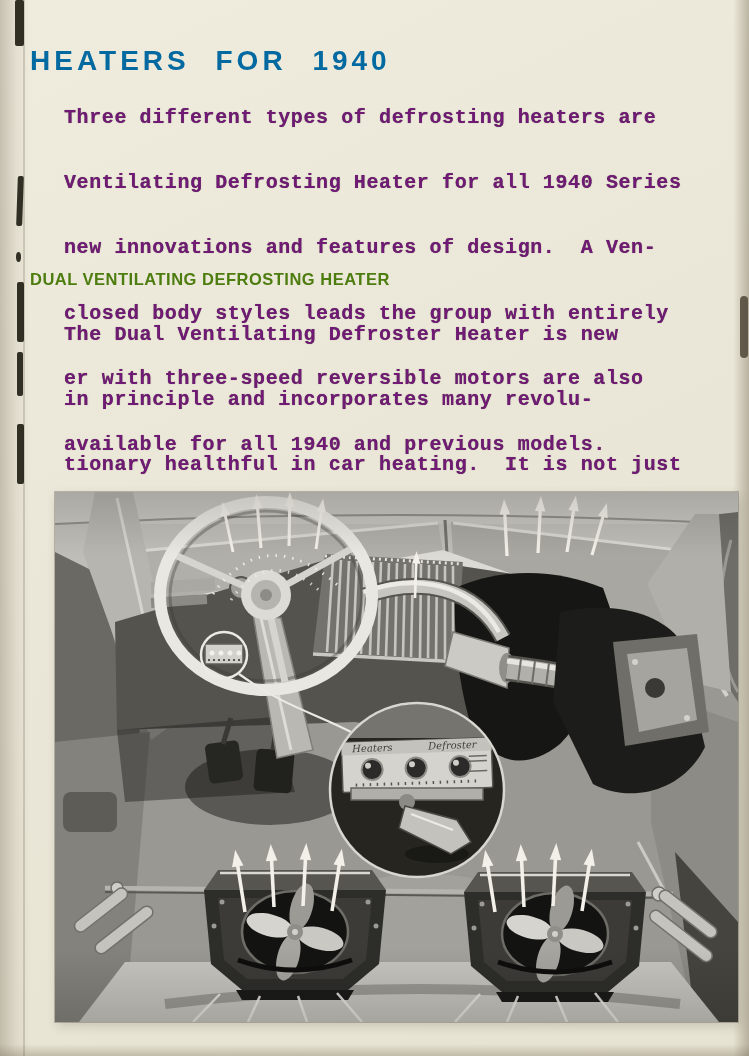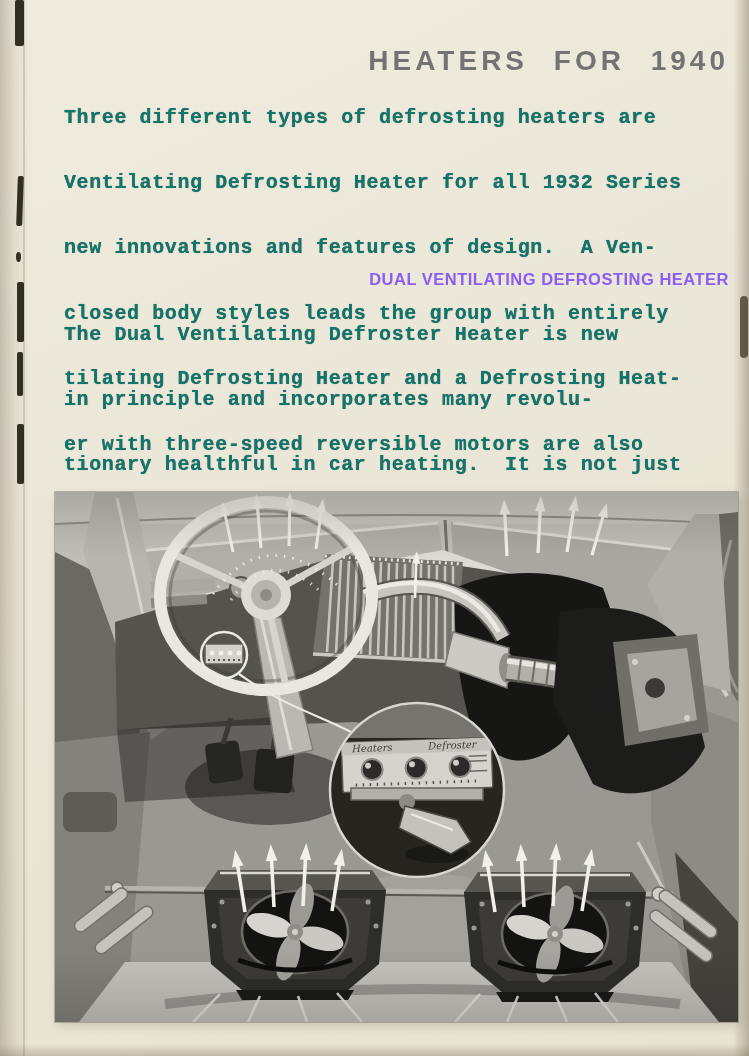--- a/index.html
+++ b/index.html
@@ -20,25 +20,25 @@
   .bm4{left:17px;top:282px;width:7px;height:60px;}
   .bm5{left:17px;top:352px;width:6px;height:44px;}
   .bm6{left:17px;top:424px;width:7px;height:60px;}
   
   .edge-right{position:absolute;right:0;top:0;bottom:0;width:16px;
     background:linear-gradient(to left,rgba(110,100,78,.40),rgba(110,100,78,0));}
   .edge-blotch{position:absolute;right:1px;top:296px;width:8px;height:62px;background:#4e4738;border-radius:4px;opacity:.85;}
   .edge-bottom{position:absolute;left:0;right:0;bottom:0;height:12px;
     background:linear-gradient(to top,rgba(110,100,78,.32),rgba(110,100,78,0));}
   
-  .title{position:absolute;top:26px;left:30px;right:20px;text-align:right;
-    font-size:28px;font-weight:bold;letter-spacing:4px;word-spacing:14px;color:#737373;}
-  .subheading{position:absolute;top:256px;left:30px;right:20px;text-align:right;
-    font-size:16.5px;font-weight:bold;letter-spacing:.5px;color:#8b5cf6;}
-  .para{position:absolute;left:64px;color:#0f766e;
+  .title{position:absolute;top:26px;left:30px;right:20px;text-align:left;
+    font-size:28px;font-weight:bold;letter-spacing:4px;word-spacing:14px;color:#0369a1;}
+  .subheading{position:absolute;top:256px;left:30px;right:20px;text-align:left;
+    font-size:16.5px;font-weight:bold;letter-spacing:.5px;color:#4d7c0f;}
+  .para{position:absolute;left:64px;color:#701a75;
     font-family:"Liberation Mono","DejaVu Sans Mono",monospace;font-weight:bold;
     font-size:20px;line-height:21.8px;letter-spacing:.6px;white-space:pre;
     text-shadow:0 0 .7px rgba(58,54,47,.85);}
   #intro{top:63px;}
   #section-para{top:280px;}
   
   .photo{position:absolute;left:55px;top:492px;width:683px;height:530px;background:#98978f;
     box-shadow:0 0 0 1px rgba(70,64,52,.30),2px 4px 10px rgba(70,64,52,.20);}
   .photo svg{display:block;}
 </style>
@@ -58,24 +58,23 @@
   </div>
   <div class="edge-right">
     <div class="edge-blotch"></div>
   </div>
   <div class="edge-bottom"></div>
 
   <h1 class="title">HEATERS FOR 1940</h1>
 
   <div class="para" id="intro">
     <div>Three different types of defrosting heaters are</div>
-    <div>Ventilating Defrosting Heater for all 1932 Series</div>
+    <div>Ventilating Defrosting Heater for all 1940 Series</div>
     <div>new innovations and features of design.  A Ven-</div>
     <div>closed body styles leads the group with entirely</div>
-    <div>tilating Defrosting Heater and a Defrosting Heat-</div>
     <div>er with three-speed reversible motors are also</div>
     <div>available for all 1940 and previous models.</div>
   </div>
 
   <h2 class="subheading">DUAL VENTILATING DEFROSTING HEATER</h2>
 
   <div class="para" id="section-para">
     <div>The Dual Ventilating Defroster Heater is new</div>
     <div>in principle and incorporates many revolu-</div>
     <div>tionary healthful in car heating.  It is not just</div>

